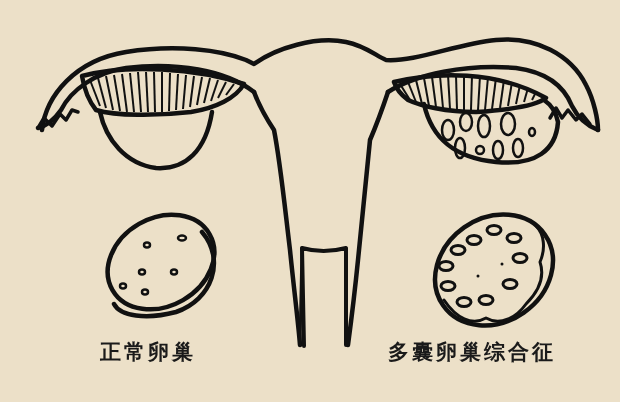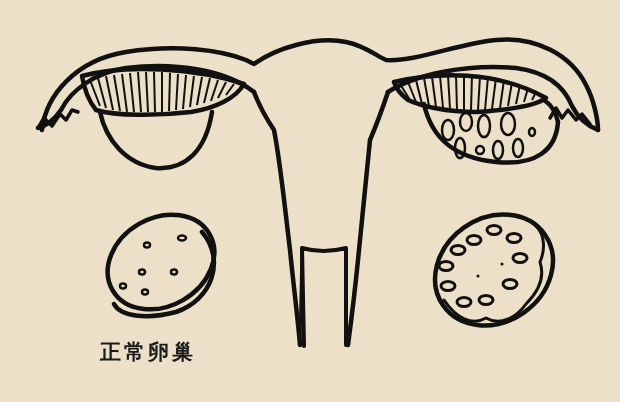--- a/index.html
+++ b/index.html
@@ -128,13 +128,14 @@
         <ellipse cx="432" cy="286" rx="7" ry="4.5"></ellipse>
         <ellipse cx="430" cy="266" rx="7" ry="4.5"></ellipse>
         <ellipse cx="442" cy="250" rx="7" ry="4.5"></ellipse>
       </g>
       <circle cx="486" cy="264" r="1.5" fill="#111"></circle>
       <circle cx="462" cy="276" r="1.5" fill="#111"></circle>
     </g>
   </svg>
 
   <div class="label label-normal">正常卵巢</div>
+  <div class="label label-pcos">多囊卵巢综合征</div>
 </div>
 
 </body></html>

